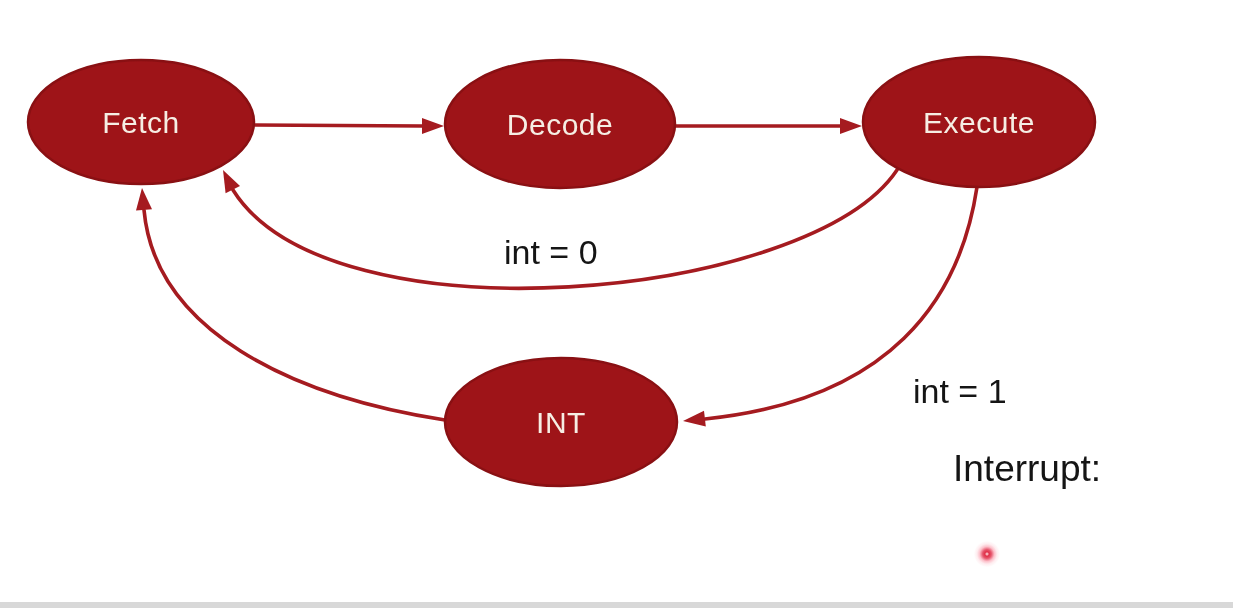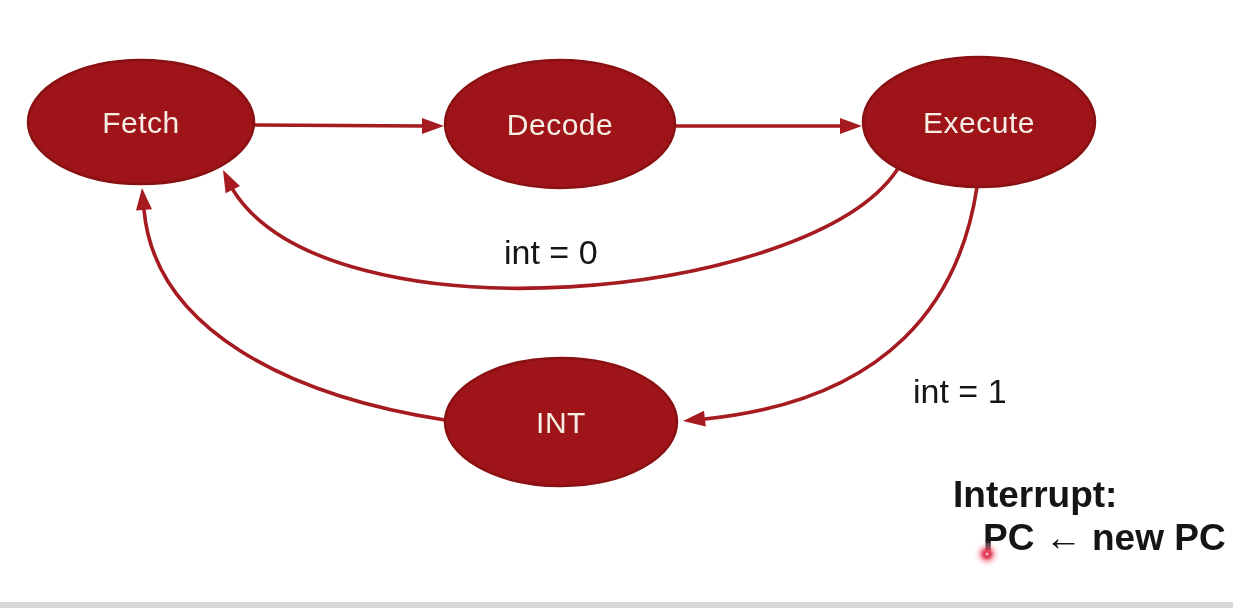--- a/index.html
+++ b/index.html
@@ -37,24 +37,24 @@
     letter-spacing: 0.5px;
   }
   .edge-label {
     fill: var(--label_text, #151515);
     font-size: 34px;
   }
 
   .annotation {
     position: absolute;
     left: 953px;
-    top: 473px;
+    top: 447px;
     color: var(--label_text, #151515);
     font-size: 37px;
-    font-weight: 700;
+    font-weight: 400;
     line-height: 43px;
     white-space: nowrap;
   }
   .ann-line { padding-left: 30px; }
 
   .laser {
     position: absolute;
     left: 974px;
     top: 541px;
     width: 26px;
@@ -129,20 +129,19 @@
     </g>
 
     <g>
       <ellipse class="node-ellipse" cx="561" cy="422" rx="116" ry="64"></ellipse>
       <text class="node-label" x="561" y="433">INT</text>
     </g>
   </svg>
 
   <div class="annotation">
     <div class="ann-title">Interrupt:</div>
-    <div class="ann-line">PC ← new PC</div>
   </div>
 
   <div class="laser"></div>
 
   <div class="footer-bar"></div>
 
 </div>
 
 </body></html>

